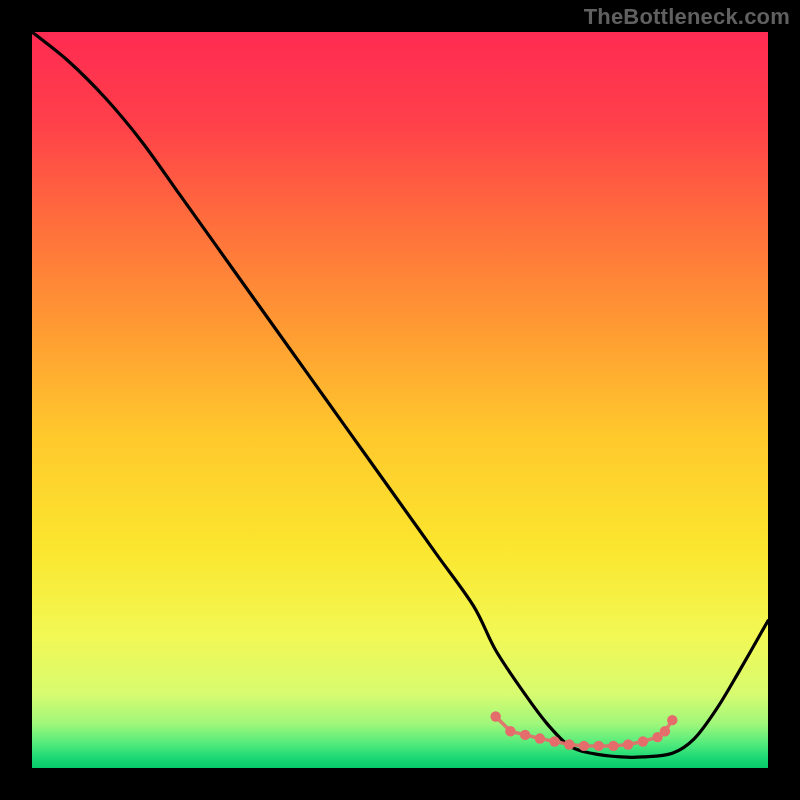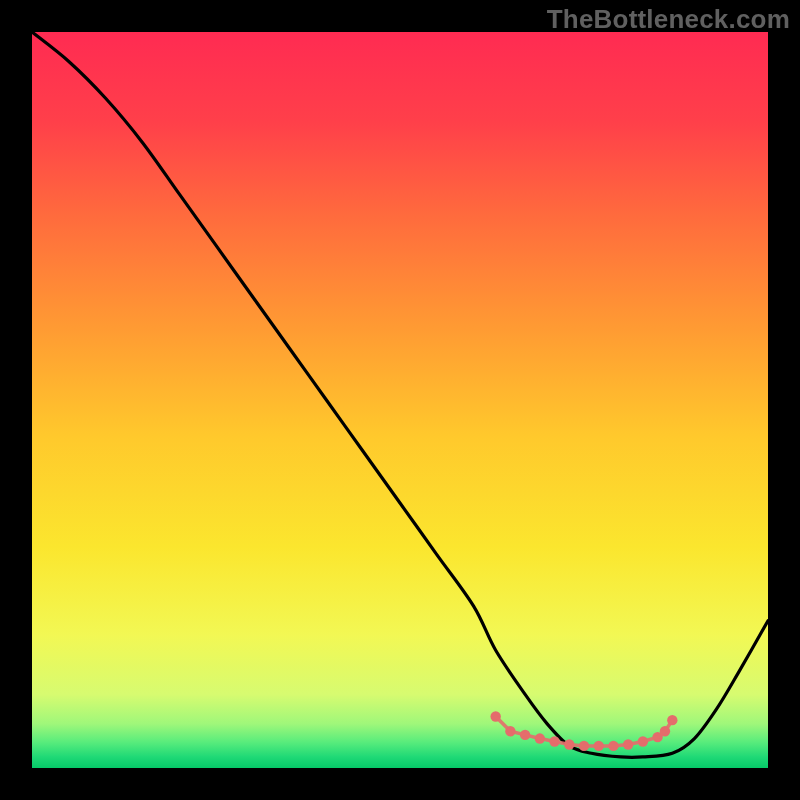--- a/index.html
+++ b/index.html
@@ -15,21 +15,21 @@
     width: 800px;
     height: 800px;
     background: #000;
   }
   .watermark {
     position: absolute;
     top: 4px;
     right: 10px;
     color: #606060;
     font-family: Arial, Helvetica, sans-serif;
-    font-size: 26px;
+    font-size: 22px;
     font-weight: 600;
     z-index: 5;
     letter-spacing: 0.2px;
   }
   .plot-area {
     position: absolute;
     left: 32px;
     top: 32px;
     width: 736px;
     height: 736px;

